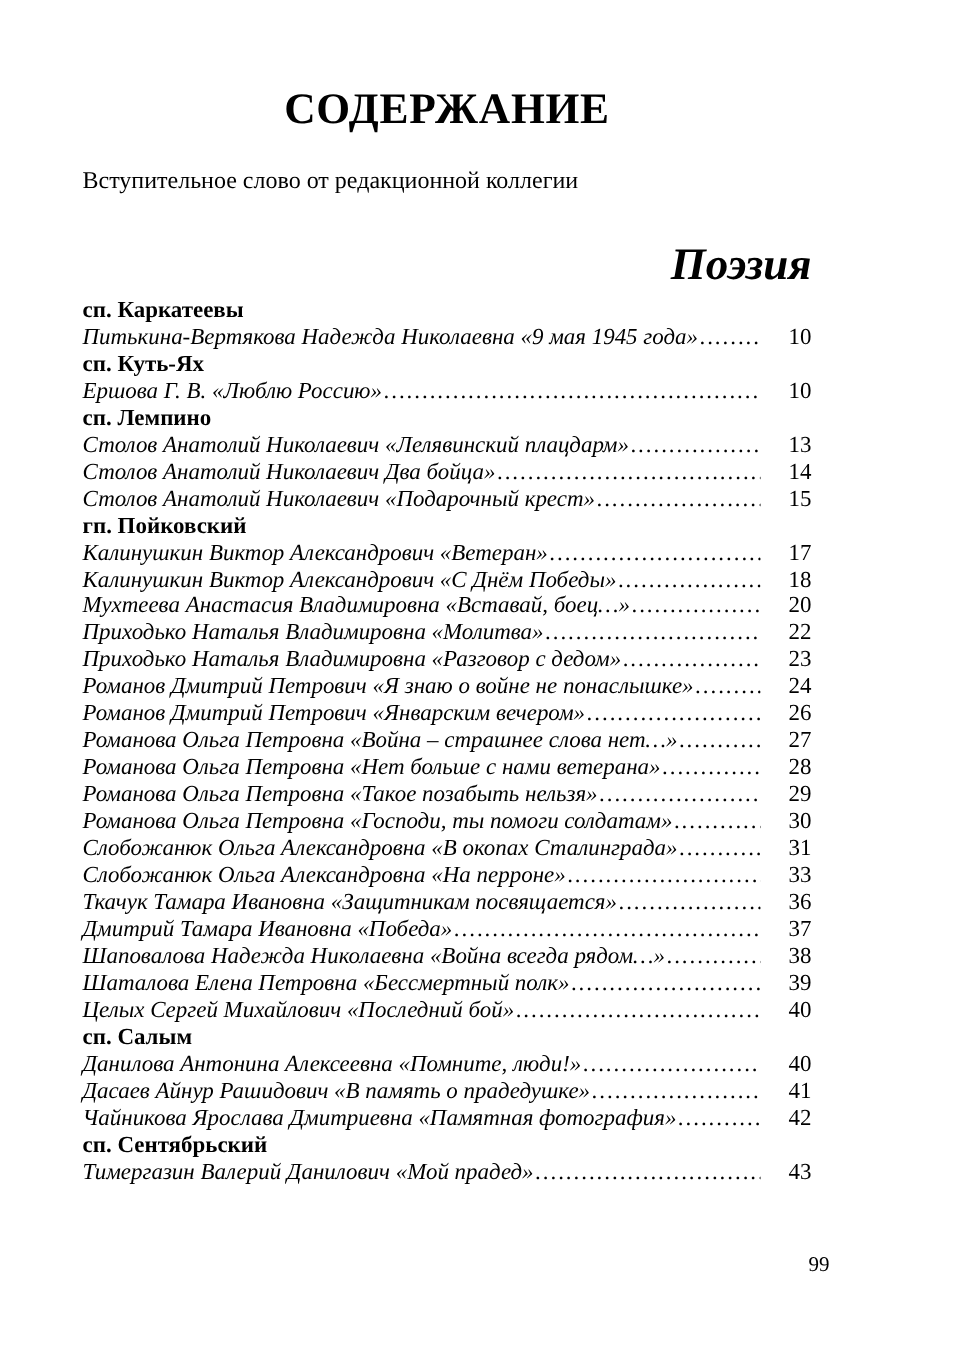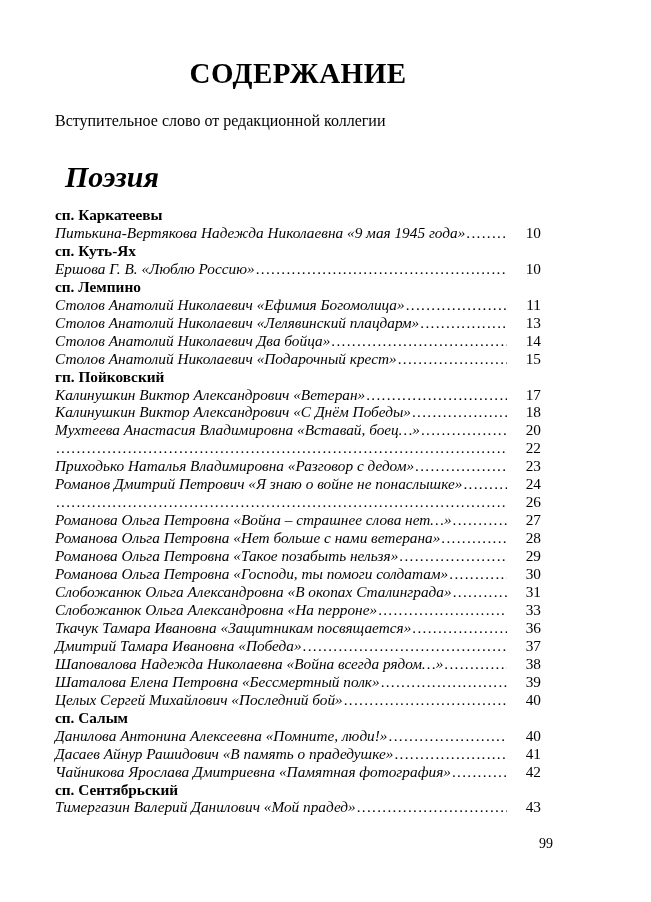--- a/index.html
+++ b/index.html
@@ -27,23 +27,23 @@
     font-weight: bold;
     letter-spacing: 0.5px;
   }
   .intro-line {
     margin: 0;
     margin-top: 23px;
     font-size: 16px;
     line-height: 18px;
   }
   .part-heading {
-    margin: 10px;
+    margin: 0;
     margin-top: 27px;
-    text-align: left;
+    text-align: right;
     font-size: 30px;
     line-height: 39px;
     font-weight: bold;
     font-style: italic;
   }
   .toc {
     margin-top: 2px;
     font-size: 15.3px;
   }
   .toc-header {
@@ -100,25 +100,20 @@
         <span class="num">10</span>
       </div>
       <div class="toc-header">сп. Куть-Ях</div>
       <div class="toc-row">
         <span class="toc-text">Ершова Г. В. «Люблю Россию»</span>
         <span class="dots"></span>
         <span class="num">10</span>
       </div>
       <div class="toc-header">сп. Лемпино</div>
       <div class="toc-row">
-        <span class="toc-text">Столов Анатолий Николаевич «Ефимия Богомолица»</span>
-        <span class="dots"></span>
-        <span class="num">11</span>
-      </div>
-      <div class="toc-row">
         <span class="toc-text">Столов Анатолий Николаевич «Лелявинский плацдарм»</span>
         <span class="dots"></span>
         <span class="num">13</span>
       </div>
       <div class="toc-row">
         <span class="toc-text">Столов Анатолий Николаевич Два бойца»</span>
         <span class="dots"></span>
         <span class="num">14</span>
       </div>
       <div class="toc-row">
@@ -136,34 +131,36 @@
         <span class="toc-text">Калинушкин Виктор Александрович «С Днём Победы»</span>
         <span class="dots"></span>
         <span class="num">18</span>
       </div>
       <div class="toc-row">
         <span class="toc-text">Мухтеева Анастасия Владимировна «Вставай, боец…»</span>
         <span class="dots"></span>
         <span class="num">20</span>
       </div>
       <div class="toc-row">
+        <span class="toc-text">Приходько Наталья Владимировна «Молитва»</span>
         <span class="dots"></span>
         <span class="num">22</span>
       </div>
       <div class="toc-row">
         <span class="toc-text">Приходько Наталья Владимировна «Разговор с дедом»</span>
         <span class="dots"></span>
         <span class="num">23</span>
       </div>
       <div class="toc-row">
         <span class="toc-text">Романов Дмитрий Петрович «Я знаю о войне не понаслышке»</span>
         <span class="dots"></span>
         <span class="num">24</span>
       </div>
       <div class="toc-row">
+        <span class="toc-text">Романов Дмитрий Петрович «Январским вечером»</span>
         <span class="dots"></span>
         <span class="num">26</span>
       </div>
       <div class="toc-row">
         <span class="toc-text">Романова Ольга Петровна «Война – страшнее слова нет…»</span>
         <span class="dots"></span>
         <span class="num">27</span>
       </div>
       <div class="toc-row">
         <span class="toc-text">Романова Ольга Петровна «Нет больше с нами ветерана»</span>

